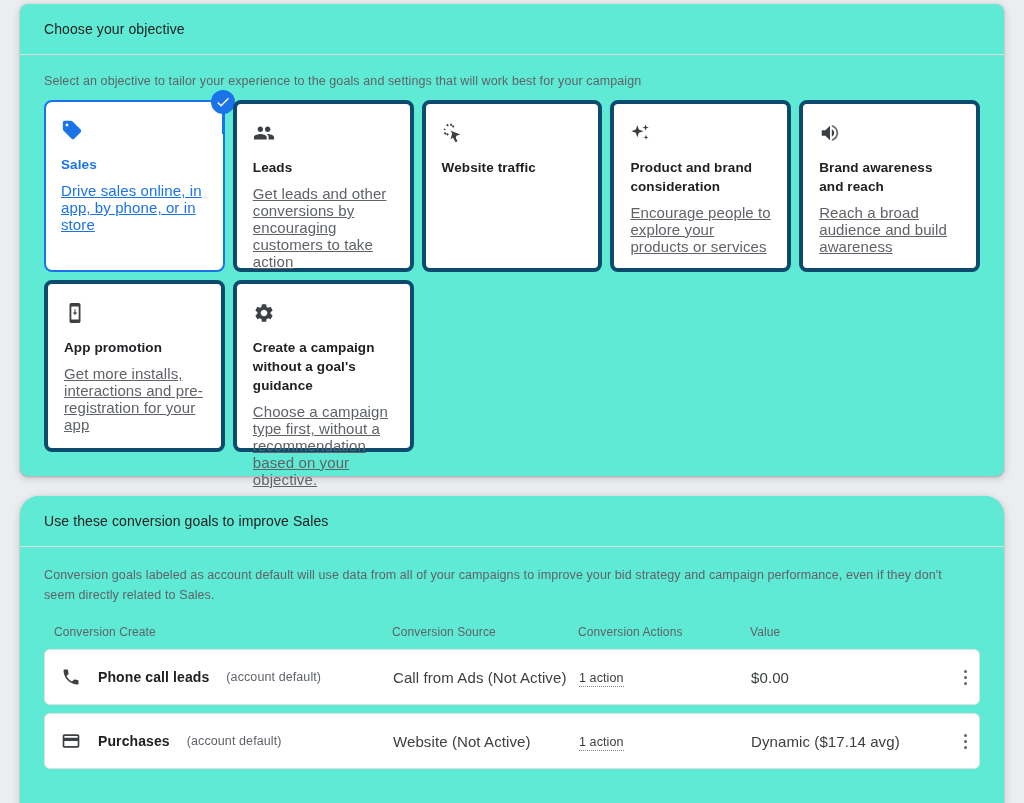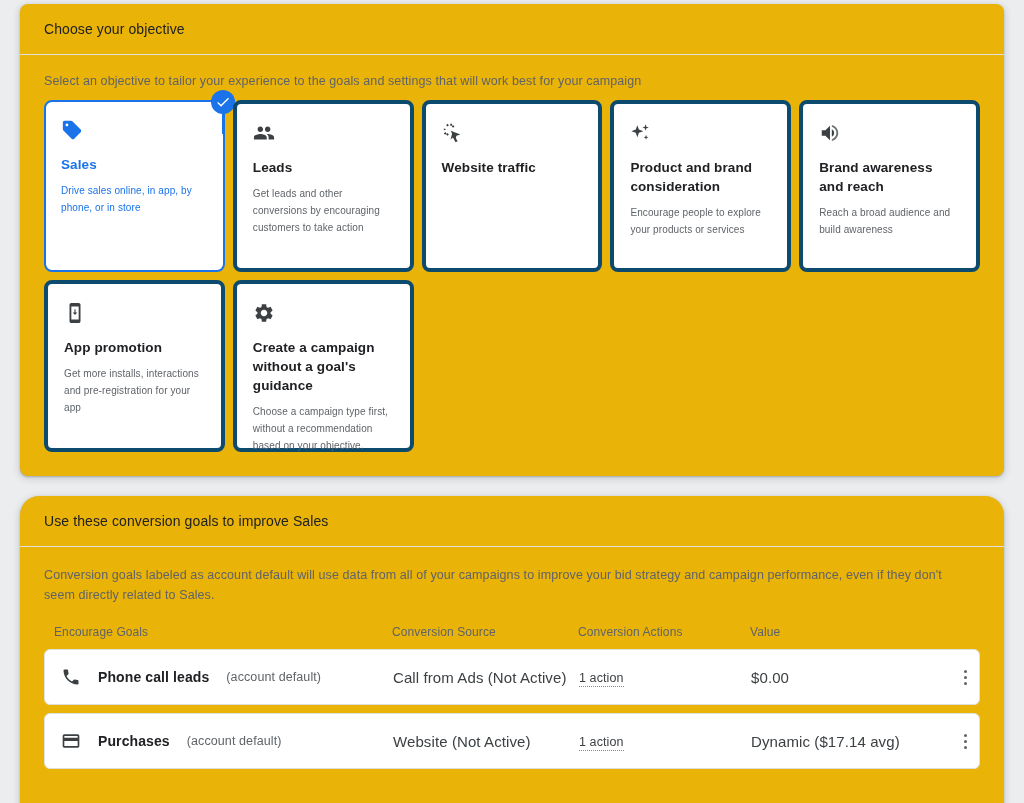--- a/index.html
+++ b/index.html
@@ -8,21 +8,21 @@
     width: 1024px; height: 803px;
     background: #ebedef;
     font-family: "Liberation Sans", sans-serif;
     -webkit-font-smoothing: antialiased;
   }
   .page { position: relative; width: 1024px; height: 803px; overflow: hidden; }
 
   
   .panel {
     position: absolute;
-    background: #eab308;
+    background: #5eead4;
     border-radius: 8px;
     box-shadow: 0 1px 2px rgba(60,64,67,.30), 0 2px 6px 2px rgba(60,64,67,.14);
   }
   #objective-panel { left: 20px; top: 4px; width: 984px; height: 472px; }
   #goals-panel     { left: 20px; top: 496px; width: 984px; height: 384px; border-radius: 19px; }
 
   .panel-header {
     height: 51px;
     display: flex; align-items: center;
     padding: 0 24px;
@@ -70,21 +70,21 @@
   .obj-card.selected .obj-icon { color: #1a73e8; }
   .obj-icon svg { display: block; width: 22px; height: 22px; fill: currentColor; }
 
   .obj-title {
     font-size: 13.5px; font-weight: 700; color: #202124;
     line-height: 19px; letter-spacing: .1px;
     margin-bottom: 8px;
   }
   .obj-card.selected .obj-title { color: #1a73e8; font-weight: 700; }
   .obj-desc {
-    font-size: 10px; color: #5f6368; line-height: 17px; letter-spacing: .1px;
+    font-size: 15px; color: #5f6368; line-height: 17px; letter-spacing: .1px; text-decoration: underline;
   }
   .obj-card.selected .obj-desc { color: #1a73e8; }
 
   .check-badge {
     position: absolute;
     top: -12px; right: -12px;
     width: 24px; height: 24px;
     border-radius: 50%;
     background: #1a73e8;
     display: flex; align-items: center; justify-content: center;
@@ -260,21 +260,21 @@
   <section class="panel" id="goals-panel">
     <div class="panel-header">
       <span class="panel-title">Use these conversion goals to improve Sales</span>
     </div>
     <div class="panel-body">
       <div class="goals-desc">Conversion goals labeled as account default will use data from all of your campaigns to improve your bid strategy and campaign performance, even if they don't seem directly related to Sales.</div>
 
       <div class="goals-table">
 
         <div class="trow thead">
-          <span>Encourage Goals</span>
+          <span>Conversion Create</span>
           <span>Conversion Source</span>
           <span>Conversion Actions</span>
           <span>Value</span>
           <span></span>
         </div>
 
         <div class="trow tbody-row">
           <div class="goal-name-cell">
             <span class="goal-icon">
               <svg viewBox="0 0 24 24">

